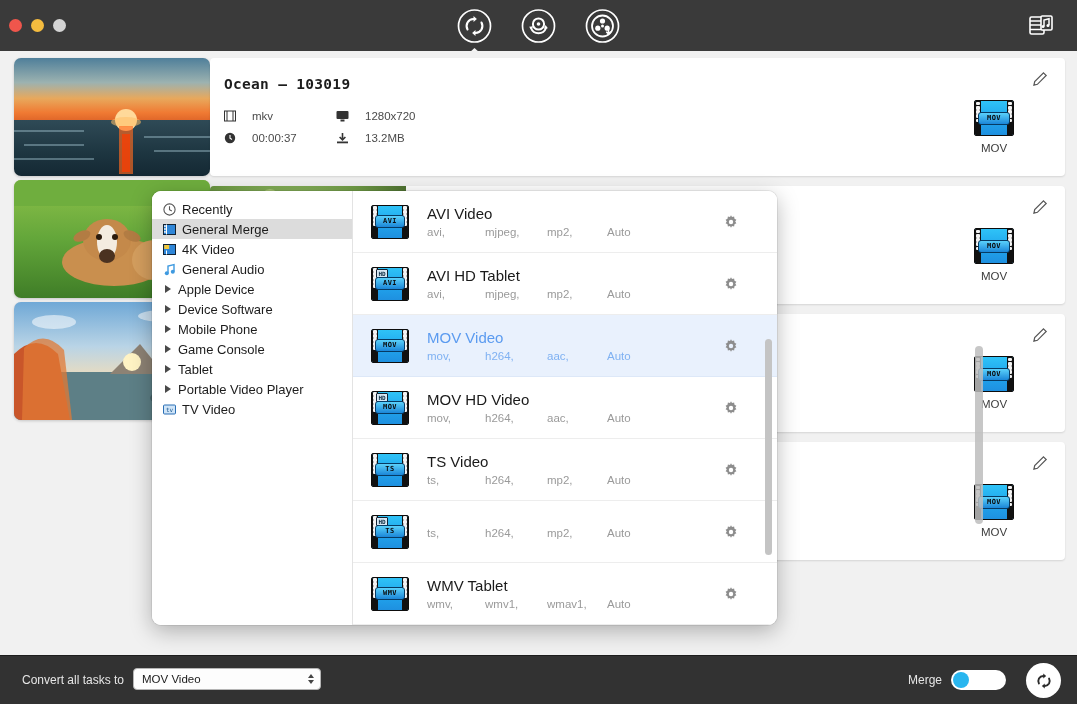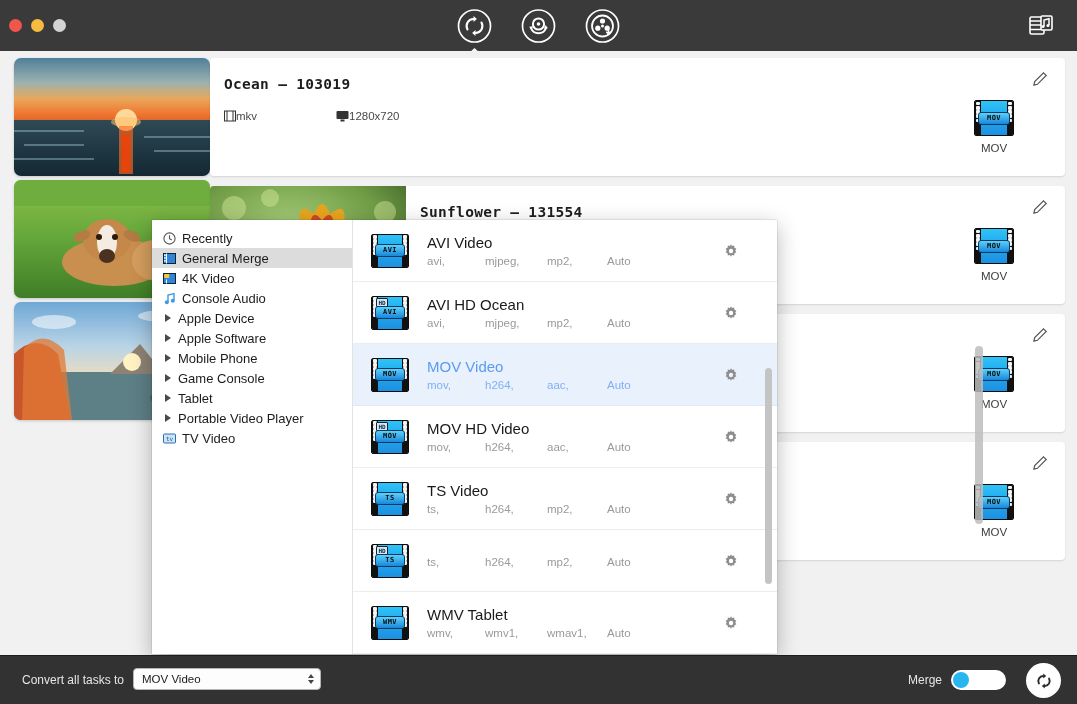--- a/index.html
+++ b/index.html
@@ -64,21 +64,21 @@
   .card-thumb{width:196px;height:118px;flex:0 0 196px;background:#cfcfcf;position:relative;overflow:hidden;}
   .card-body{flex:1;position:relative;padding:18px 0 0 14px;}
   .card-title{
     font-family:"DejaVu Sans Mono","Liberation Mono",monospace;
     font-size:14.5px;font-weight:bold;color:#1d1d1d;letter-spacing:.3px;
     white-space:nowrap;
   }
   .meta{position:absolute;left:14px;top:52px;width:330px;
     font-size:11.5px;color:#4a4a4a;}
   .meta-row{display:flex;margin-bottom:10px;}
-  .meta-cell{display:flex;align-items:center;gap:0;width:112px;}
+  .meta-cell{display:flex;align-items:center;gap:16px;width:112px;}
   .meta-cell svg{flex:0 0 auto;}
   .card-edit{position:absolute;right:17px;top:13px;width:16px;height:16px;}
   .card-fmt{
     position:absolute;right:36px;top:42px;width:70px;text-align:center;
   }
   .card-fmt .lbl{font-size:11.5px;color:#3c3c3c;margin-top:2px;}
 
   
   .filmicon{position:relative;display:inline-block;}
   .filmicon .strip{
@@ -115,23 +115,23 @@
 
   
   .cards-scroll{
     position:absolute;left:765px;top:288px;width:8px;height:178px;
     background:#bdbdbd;border-radius:4px;opacity:.85;
   }
 
   
   .popup{
     position:absolute;left:152px;top:140px;width:625px;height:434px;
-    background:#ffffff;border-radius:1px;
+    background:#ffffff;border-radius:9px;
     box-shadow:0 6px 22px rgba(0,0,0,.28), 0 0 0 1px rgba(0,0,0,.07);
-    display:flex;overflow:hidden;margin-top:29px;
+    display:flex;overflow:hidden;
   }
   .cat-col{
     width:200px;flex:0 0 200px;background:#ffffff;
     border-right:1px solid #e3e3e3;padding-top:8px;
   }
   .cat-item{
     height:20px;display:flex;align-items:center;gap:5px;
     padding:0 10px 0 10px;font-size:13px;color:#1c1c1c;cursor:default;
     white-space:nowrap;
   }
@@ -359,20 +359,36 @@
                     <path d="M3 1v10M9 1v10" stroke="#333" stroke-width="1"></path>
                   </svg>
                 <span>mkv</span>
               </div>
               <div class="meta-cell">
                 <svg width="13" height="12" viewBox="0 0 13 12">
                     <rect x=".5" y="1" width="12" height="8" rx="1" fill="#333"></rect>
                     <rect x="4.5" y="9.5" width="4" height="2" fill="#333"></rect>
                   </svg>
                 <span>1280x720</span>
+              </div>
+            </div>
+            <div class="meta-row">
+              <div class="meta-cell">
+                <svg width="12" height="12" viewBox="0 0 12 12">
+                    <circle cx="6" cy="6" r="5.2" fill="#333"></circle>
+                    <path d="M6 3v3.3l2 1.2" stroke="#fff" stroke-width="1.1" fill="none"></path>
+                  </svg>
+                <span>00:00:37</span>
+              </div>
+              <div class="meta-cell">
+                <svg width="13" height="12" viewBox="0 0 13 12">
+                    <path d="M6.5 1v5.4M3.6 5l2.9 2.8L9.4 5" stroke="#333" stroke-width="1.6" fill="none"></path>
+                    <rect x="1" y="9.5" width="11" height="1.8" fill="#333"></rect>
+                  </svg>
+                <span>13.2MB</span>
               </div>
             </div>
           </div>
           <div class="card-edit">
             <svg width="16" height="16" viewBox="0 0 16 16">
                 <path d="M11.5 1.8l2.7 2.7L5.4 13.3 1.9 14.1l.8-3.5z" fill="none" stroke="#555" stroke-width="1.2"></path>
               </svg>
           </div>
           <div class="card-fmt">
             <div class="filmicon" style="width:40px;height:36px;margin:0 auto;">
@@ -708,31 +724,31 @@
         </div>
 
         <div class="cat-item">
           <span class="cat-ic">
             <svg width="13" height="13" viewBox="0 0 13 13">
                 <path d="M5 10V3l6-1.4V8.6" stroke="#3f9ae0" stroke-width="1.4" fill="none"></path>
                 <circle cx="3.8" cy="10.2" r="2" fill="#3f9ae0"></circle>
                 <circle cx="9.8" cy="8.8" r="2" fill="#3f9ae0"></circle>
               </svg>
           </span>
-          <span>Console Audio</span>
+          <span>General Audio</span>
         </div>
 
 
         <div class="cat-item">
           <span class="tri"></span>
           <span>Apple Device</span>
         </div>
         <div class="cat-item">
           <span class="tri"></span>
-          <span>Apple Software</span>
+          <span>Device Software</span>
         </div>
         <div class="cat-item">
           <span class="tri"></span>
           <span>Mobile Phone</span>
         </div>
         <div class="cat-item">
           <span class="tri"></span>
           <span>Game Console</span>
         </div>
         <div class="cat-item">
@@ -809,21 +825,21 @@
                     <i></i>
                     <i></i>
                     <i></i>
                     <i></i>
                   </div>
               <div class="hd">HD</div>
               <div class="badge">AVI</div>
             </div></div>
           </div>
           <div class="fmt-txt">
-            <div class="fmt-name">AVI HD Ocean</div>
+            <div class="fmt-name">AVI HD Tablet</div>
             <div class="fmt-sub">
               <span>avi,</span>
               <span>mjpeg,</span>
               <span>mp2,</span>
               <span>Auto</span>
             </div>
           </div>
           <div class="gear">
             <svg width="16" height="16" viewBox="0 0 16 16">
                 <path d="M8 1.2l1 1.9 2.1-.5.4 2.1 1.9 1-1.2 1.8 1.2 1.8-1.9 1-.4 2.1-2.1-.5-1 1.9-1-1.9-2.1.5-.4-2.1-1.9-1 1.2-1.8L2.6 5.7l1.9-1 .4-2.1 2.1.5z" fill="#8d8d8d"></path>

